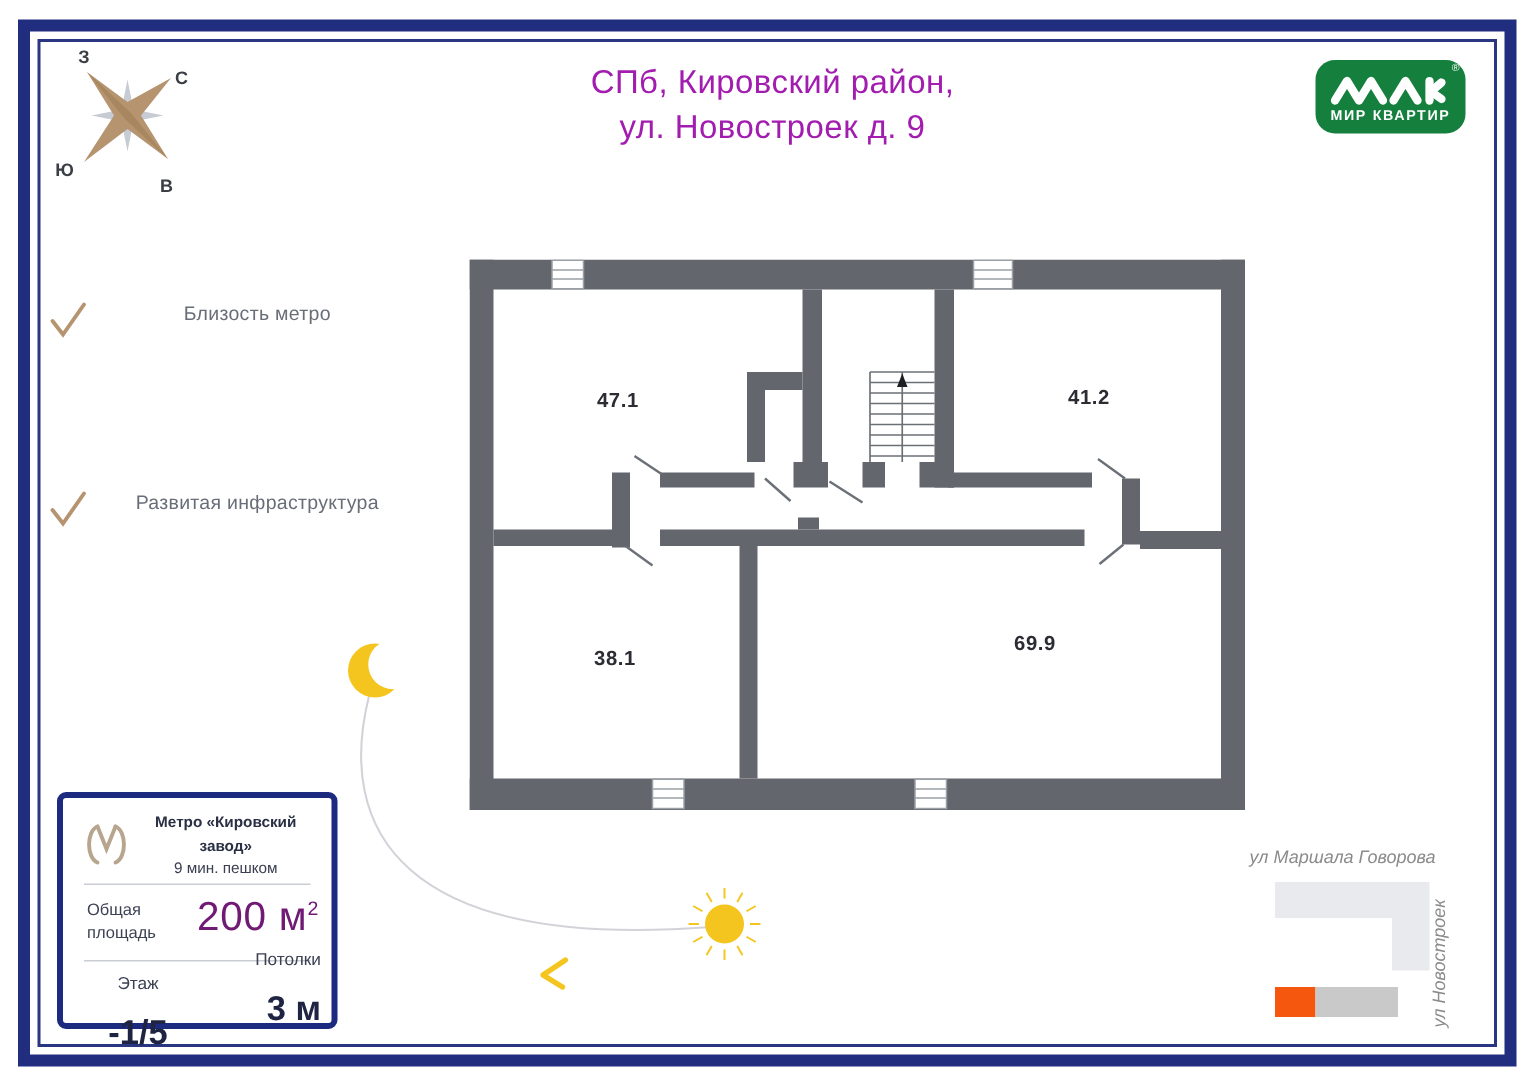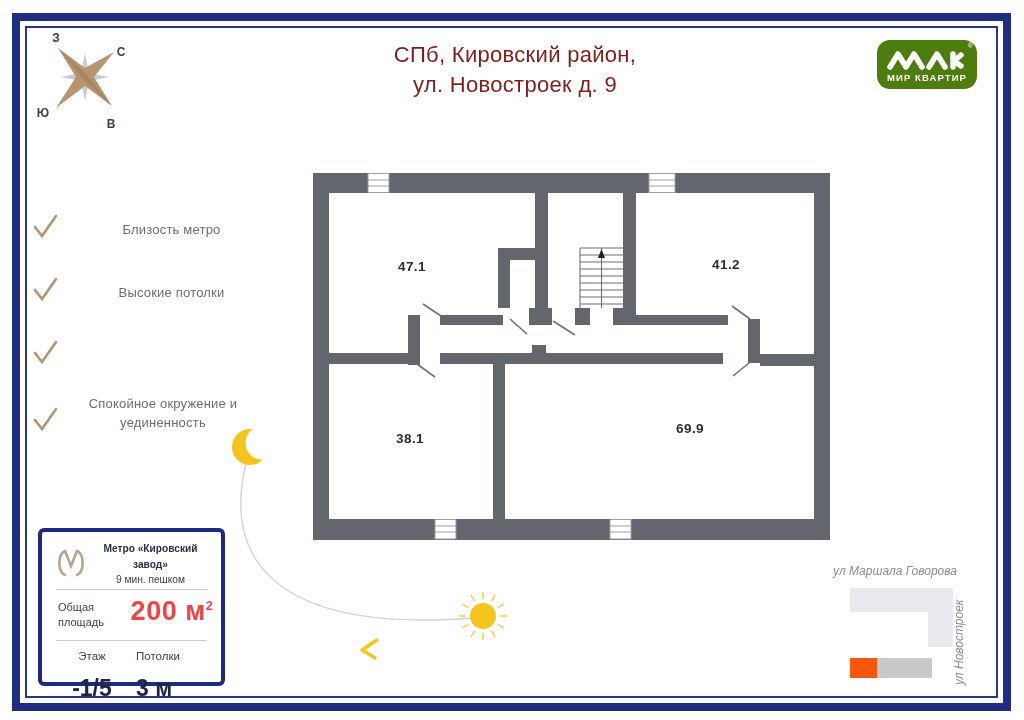--- a/index.html
+++ b/index.html
@@ -5,54 +5,54 @@
   html,body{margin:0;padding:0;background:#fff;}
   #canvas{position:relative;width:1024px;height:720px;background:#ffffff;
           font-family:"Liberation Sans",sans-serif;overflow:hidden;}
   .abs{position:absolute;}
 
   
   .frame-outer{position:absolute;left:12px;top:13px;right:13px;bottom:9px;border:8px solid #212d7e;}
   .frame-inner{position:absolute;left:25px;top:26px;right:26px;bottom:22px;border:2px solid #2b3682;}
 
   
-  .title{left:300px;top:40px;width:430px;text-align:center;color:#7f1d1d;
+  .title{left:300px;top:40px;width:430px;text-align:center;color:#a21caf;
          font-size:22px;font-weight:500;line-height:1.35;letter-spacing:.3px;}
 
   
-  .brand{left:877px;top:40px;width:100px;height:49px;background:#4d7c0f;border-radius:13px;}
+  .brand{left:877px;top:40px;width:100px;height:49px;background:#15803d;border-radius:13px;}
   .brand-text{position:absolute;left:0;right:0;bottom:6px;text-align:center;color:#fff;
               font-size:9.5px;font-weight:bold;letter-spacing:1.1px;}
   .brand-reg{position:absolute;right:4px;top:2px;color:#fff;font-size:7px;}
 
   
-  .feature{display:flex;align-items:flex-end;width:252px;left:32px;}
+  .feature{display:flex;align-items:flex-start;width:252px;left:32px;}
   .feature .txt{flex:1;text-align:center;font-size:13px;color:#686d78;line-height:1.45;letter-spacing:.2px;}
 
   
   .plan{left:313px;top:173px;width:517px;height:367px;}
   .room-label{position:absolute;font-size:13.5px;font-weight:600;color:#2b2d33;letter-spacing:.4px;}
 
   
   .card{left:38px;top:528px;width:187px;height:158px;background:#fff;border:4px solid #1c2b80;
         border-radius:6px;box-sizing:border-box;z-index:5;}
   .card .metro-row{position:absolute;left:12px;top:9px;right:8px;display:flex;align-items:center;}
   .card .metro-texts{flex:1;text-align:center;}
   .metro-l1{font-size:10.2px;font-weight:bold;color:#2a3044;line-height:1.6;}
   .metro-l2{font-size:10.2px;font-weight:500;color:#3a4052;}
   .card .div1{position:absolute;left:14px;right:14px;top:57px;height:1px;background:#c9ccd2;}
   .card .div2{position:absolute;left:14px;right:14px;top:108px;height:1px;background:#c9ccd2;}
   .area-label{position:absolute;left:16px;top:68px;width:66px;font-size:11px;color:#3c4254;line-height:1.35;font-weight:400;}
   .area-value{position:absolute;left:80px;top:64px;width:100px;text-align:center;
-              font-size:27px;font-weight:bold;color:#ef4444;letter-spacing:.5px;}
+              font-size:27px;font-weight:normal;color:#701a75;letter-spacing:.5px;}
   .area-value sup{font-size:13px;}
   .cell-label{font-size:11.5px;color:#3c4254;font-weight:400;}
   .cell-value{font-size:23px;font-weight:bold;color:#1e2441;margin-top:13px;}
   .cell-floor{position:absolute;left:18px;top:118px;width:64px;text-align:center;}
-  .cell-ceil{position:absolute;left:94px;top:118px;width:78px;text-align:left;}
+  .cell-ceil{position:absolute;left:94px;top:102px;width:78px;text-align:right;}
 
   
   .street-h{left:820px;top:564px;width:150px;text-align:center;font-style:italic;
             font-size:12px;color:#8b8b8d;}
   .street-v{left:952px;top:590px;height:95px;writing-mode:vertical-rl;transform:rotate(180deg);
             font-style:italic;font-size:12px;color:#8b8b8d;}
   .bldg{position:absolute;}
 </style>
 </head>
 <body>
@@ -89,36 +89,25 @@
     <span class="brand-reg">®</span>
     <div class="brand-text">МИР КВАРТИР</div>
   </div>
 
   <div class="abs feature" style="top:200px;height:40px;">
     <svg width="27" height="27" viewBox="0 0 27 27">
       <path d="M3,14 L10,23 L24,3" stroke="#b5946f" stroke-width="2.6" fill="none" stroke-linecap="round"></path>
       </svg>
     <div class="txt">Близость метро</div>
   </div>
-  <div class="abs feature" style="top:263px;height:40px;">
-    <svg width="27" height="27" viewBox="0 0 27 27">
-      <path d="M3,14 L10,23 L24,3" stroke="#b5946f" stroke-width="2.6" fill="none" stroke-linecap="round"></path>
-      </svg>
-    <div class="txt">Высокие потолки</div>
-  </div>
   <div class="abs feature" style="top:326px;height:40px;">
     <svg width="27" height="27" viewBox="0 0 27 27">
       <path d="M3,14 L10,23 L24,3" stroke="#b5946f" stroke-width="2.6" fill="none" stroke-linecap="round"></path>
       </svg>
-  </div>
-  <div class="abs feature" style="top:385px;height:48px;">
-    <svg width="27" height="27" viewBox="0 0 27 27">
-      <path d="M3,14 L10,23 L24,3" stroke="#b5946f" stroke-width="2.6" fill="none" stroke-linecap="round"></path>
-      </svg>
-    <div class="txt" style="max-width:208px;">Спокойное окружение и уединенность</div>
+    <div class="txt">Развитая инфраструктура</div>
   </div>
 
   <svg class="abs" style="left:0;top:0;z-index:1;" width="1024" height="720" viewBox="0 0 1024 720">
     <path d="M 246 464 C 224 552, 266 634, 474 618" stroke="#d2d3d8" stroke-width="1.4" fill="none"></path>
     <g>
       <circle cx="250" cy="447" r="18" fill="#f4c51e"></circle>
       <circle cx="262" cy="443" r="16.5" fill="#ffffff"></circle>
     </g>
     <path d="M 377 640 L 362 650 L 375 658" stroke="#f4c51e" stroke-width="3.5" fill="none" stroke-linecap="round" stroke-linejoin="round"></path>
     <g stroke="#f4c51e" stroke-width="1.3">

